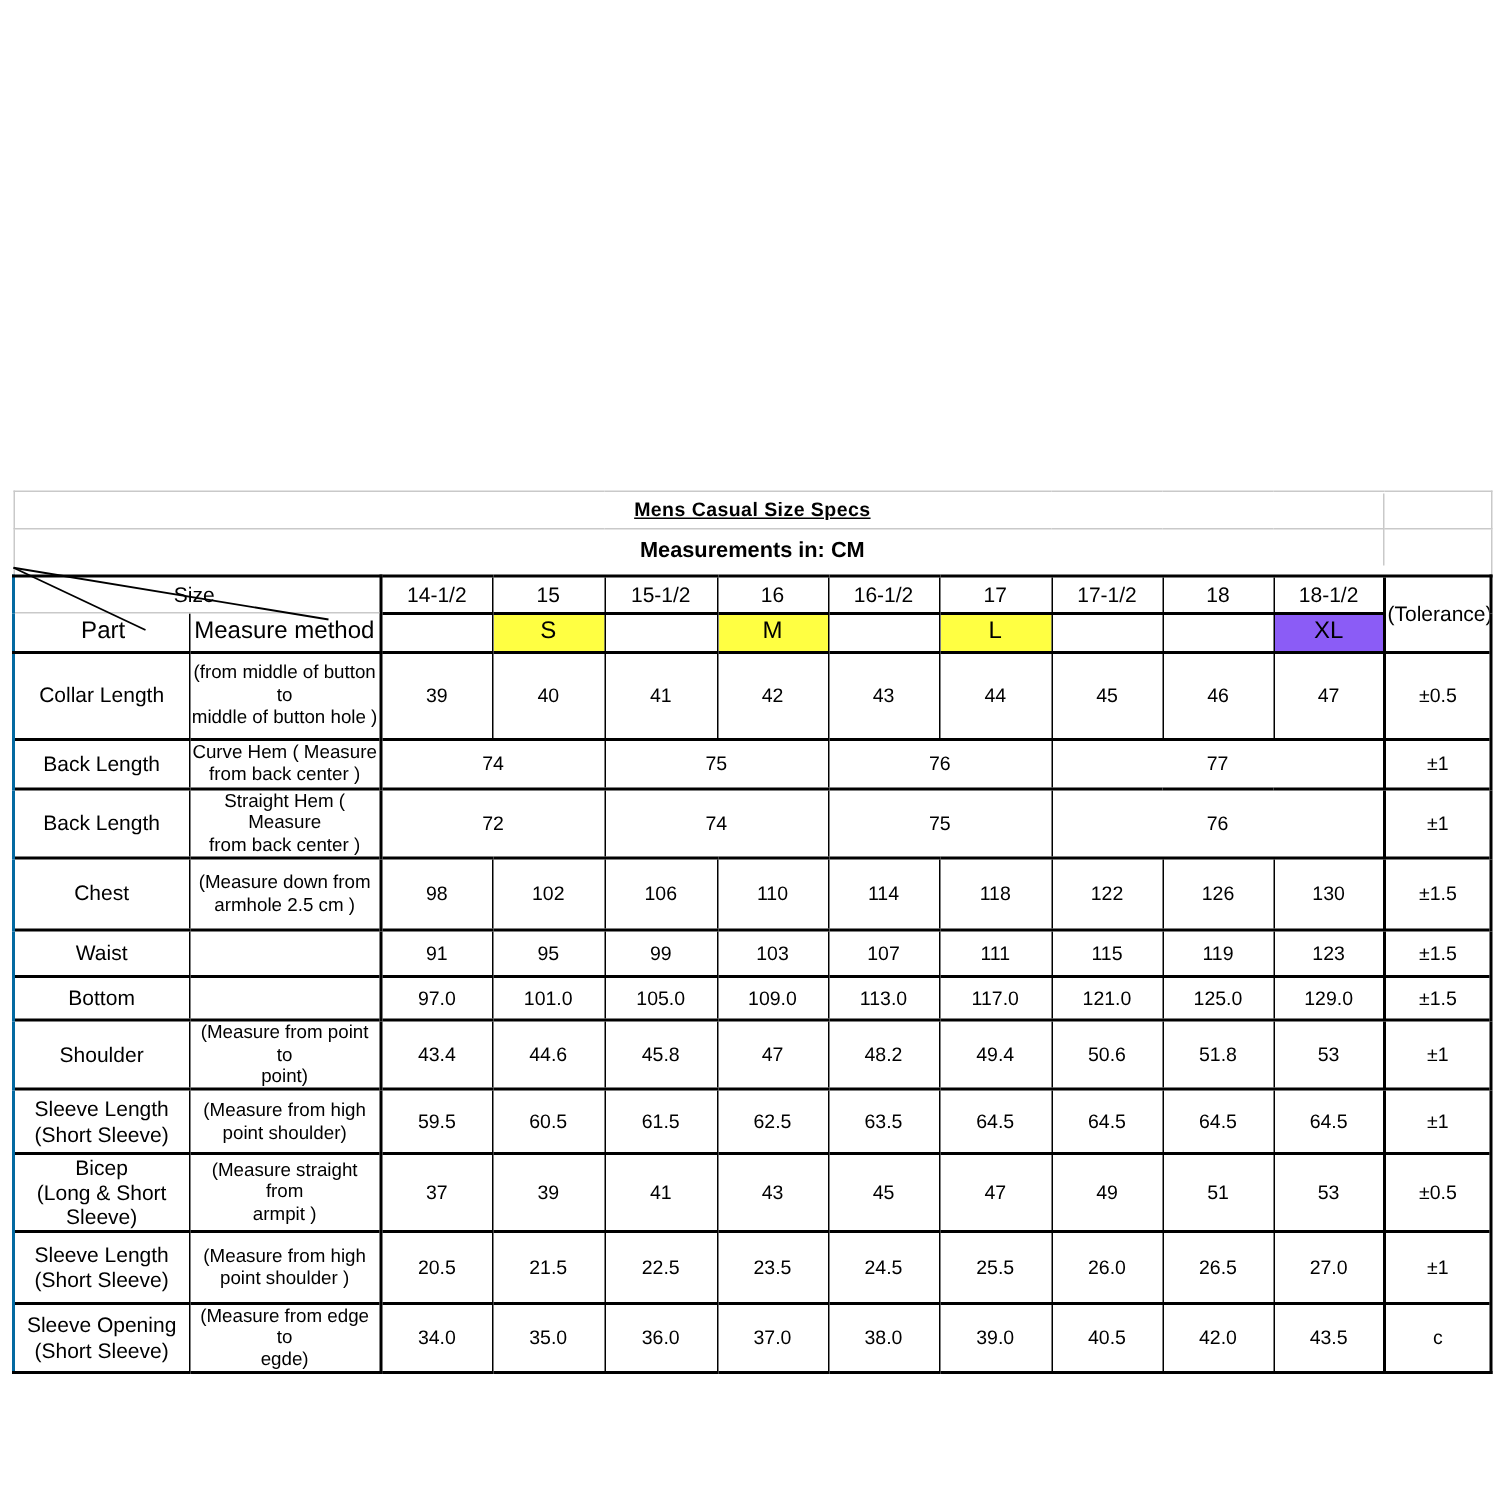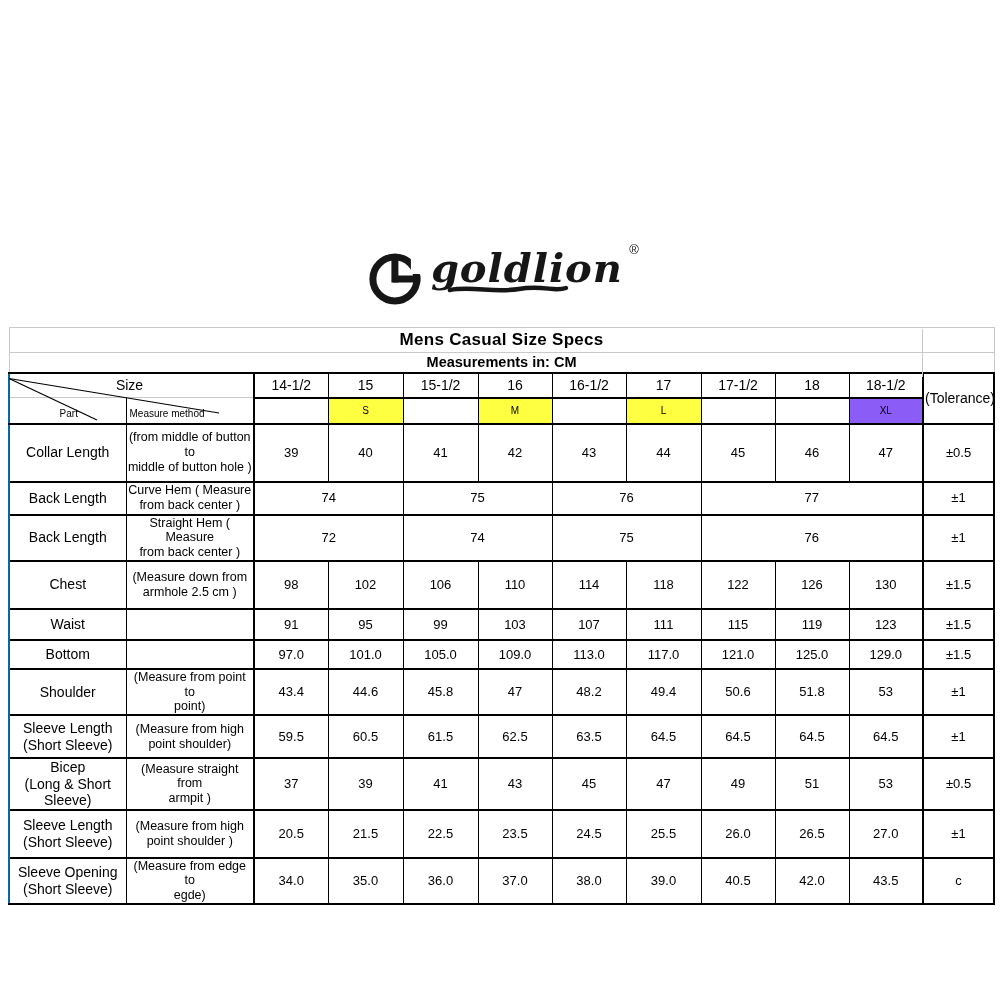--- a/index.html
+++ b/index.html
@@ -14,80 +14,65 @@
          font-size:40px;letter-spacing:1px;color:#161616;line-height:1.0;display:inline-block;}
   .lreg{position:absolute;top:-4px;right:-16px;font-size:13px;color:#161616;font-weight:400;}
   .lswoosh{position:absolute;left:16px;bottom:-8px;}
 
   
   table{position:absolute;left:8px;top:327px;width:985px;border-collapse:collapse;
         table-layout:fixed;}
   td{border:1px solid #000;text-align:center;vertical-align:middle;font-size:13px;
      padding:0 1px;line-height:1.18;overflow:hidden;}
   .trow td{border:1px solid #c9c9c9;}
-  .title-cell{font-size:17px;font-weight:700;letter-spacing:.3px;}
+  .title-cell{font-size:13px;font-weight:700;letter-spacing:.3px;text-decoration:underline;}
   .subtitle-cell{font-size:14.5px;font-weight:700;}
   .h1 td{border-top:2px solid #000;font-size:14px;}
-  .h2 td{border-top:2px solid #000;border-bottom:2px solid #000;font-size:10px;}
+  .h2 td{border-top:2px solid #000;border-bottom:2px solid #000;font-size:16px;}
   .corner-top{text-align:right;padding-right:5px;border-bottom:1px solid #c9c9c9;}
   .grayTop{border-top:1px solid #c9c9c9 !important;}
   .ph,.mh{text-align:left;vertical-align:bottom;padding-left:3px;padding-bottom:3px;font-size:13.5px;}
   .colL{border-left:2px solid #0369a1;text-align:center;}
   .colR{border-right:2px solid #000;}
   .thickR{border-right:2px solid #000;}
   .tolL{border-left:2px solid #000;}
   .dr td{border-top:2px solid #000;}
   .last td{border-bottom:2px solid #000;}
   .part-cell{font-size:14px;white-space:pre-line;}
   .method-cell{font-size:12.5px;white-space:pre-line;text-align:center;}
   .val,.tol{font-size:13px;}
 
   .overlay{position:absolute;left:0;top:0;pointer-events:none;z-index:5;}
 </style>
 </head>
 <body>
 
 <div class="page">
 
-  <div class="logo">
-    <svg width="58" height="62" viewBox="0 0 58 62">
-      <circle cx="28" cy="33" r="22" fill="none" stroke="#161616" stroke-width="7"></circle>
-      <rect x="44" y="11" width="14" height="17" fill="#ffffff"></rect>
-      <rect x="24.5" y="8" width="7" height="28.5" fill="#161616"></rect>
-      <rect x="26" y="29.5" width="27.5" height="7" fill="#161616"></rect>
-    </svg>
-    <div class="ltext-wrap">
-      <span class="ltext">goldlion</span>
-      <span class="lreg">®</span>
-      <svg class="lswoosh" width="122" height="12" viewBox="0 0 122 12">
-        <path d="M3 6 C 25 2, 48 9, 72 5 S 108 8, 119 4" fill="none" stroke="#161616" stroke-width="4.5" stroke-linecap="round"></path>
-      </svg>
-    </div>
-  </div>
 
   <table>
     <colgroup>
       <col style="width:117px">
         <col style="width:128px">
       <col style="width:74px">
         <col style="width:75px">
         <col style="width:75px">
       <col style="width:74px">
         <col style="width:74px">
         <col style="width:75px">
       <col style="width:74px">
         <col style="width:74px">
         <col style="width:74px">
       <col style="width:71px">
     </colgroup>
     <tbody id="table-head">
       <tr class="trow" style="height:25px">
         <td colspan="12" class="title-cell">Mens Casual Size Specs</td>
       </tr>
-      <tr class="trow" style="height:20px">
+      <tr class="trow" style="height:31px">
         <td colspan="12" class="subtitle-cell">Measurements in: CM</td>
       </tr>
       <tr class="h1" id="header-row-1" style="height:25px">
         <td colspan="2" class="corner-top colL thickR">Size</td>
         <td>14-1/2</td>
           <td>15</td>
           <td>15-1/2</td>
           <td>16</td>
           <td>16-1/2</td>
           <td>17</td>

